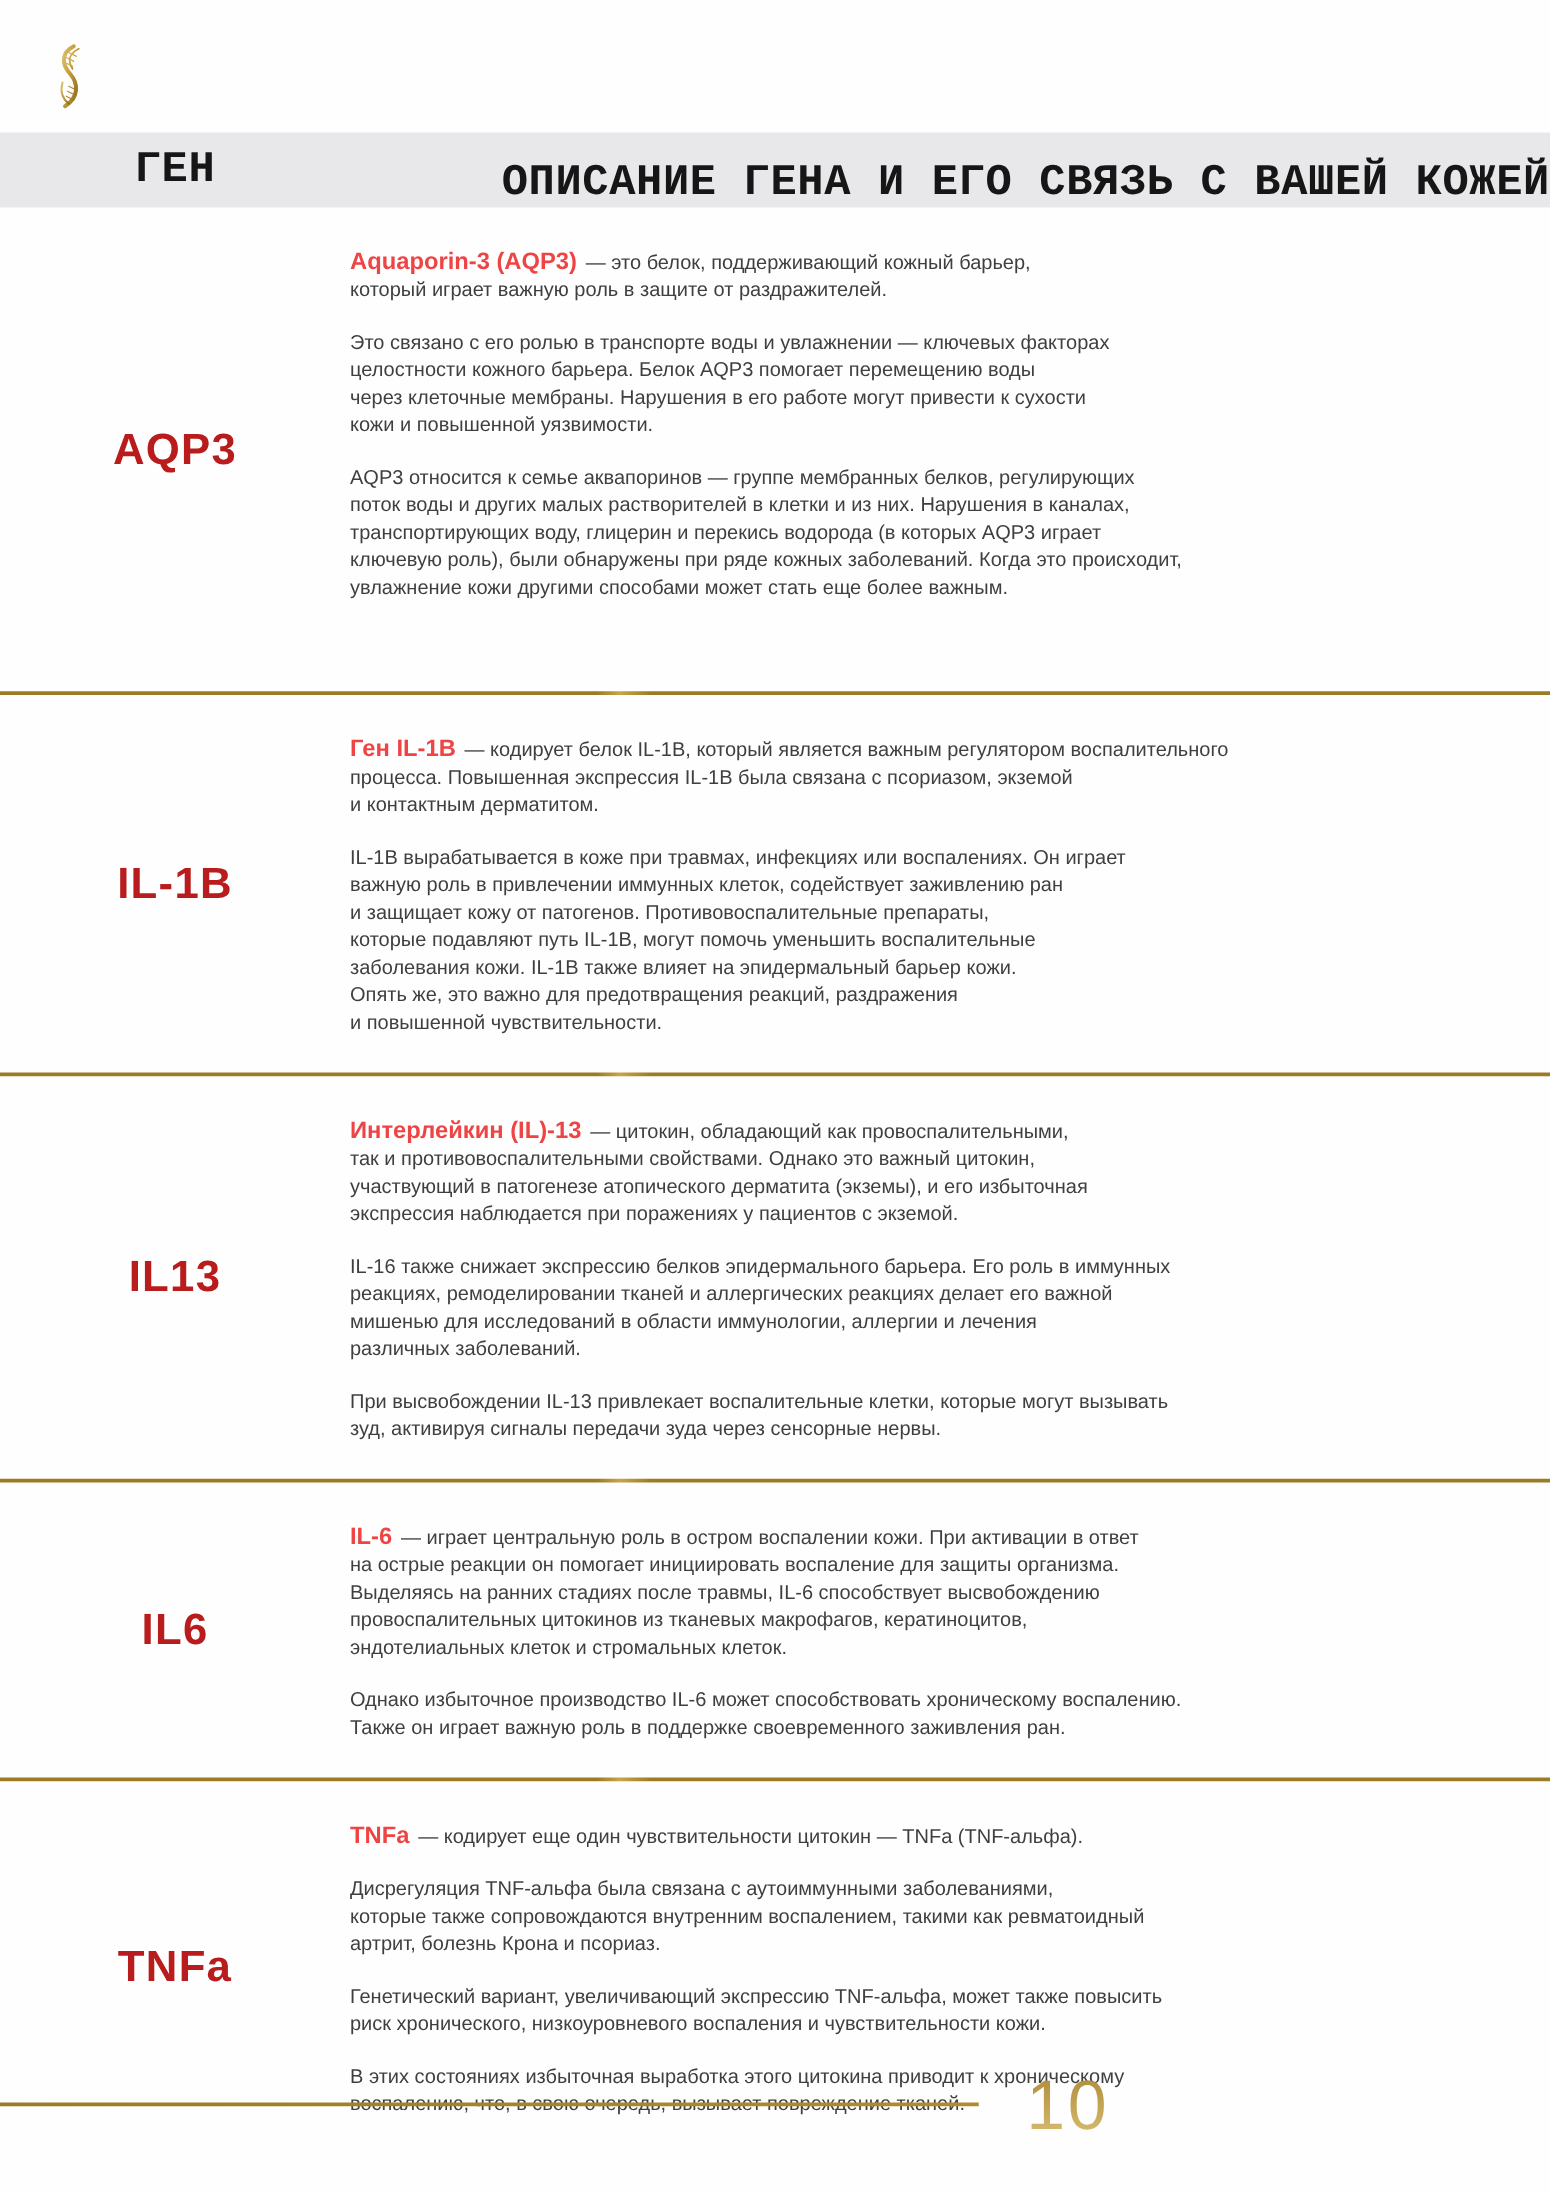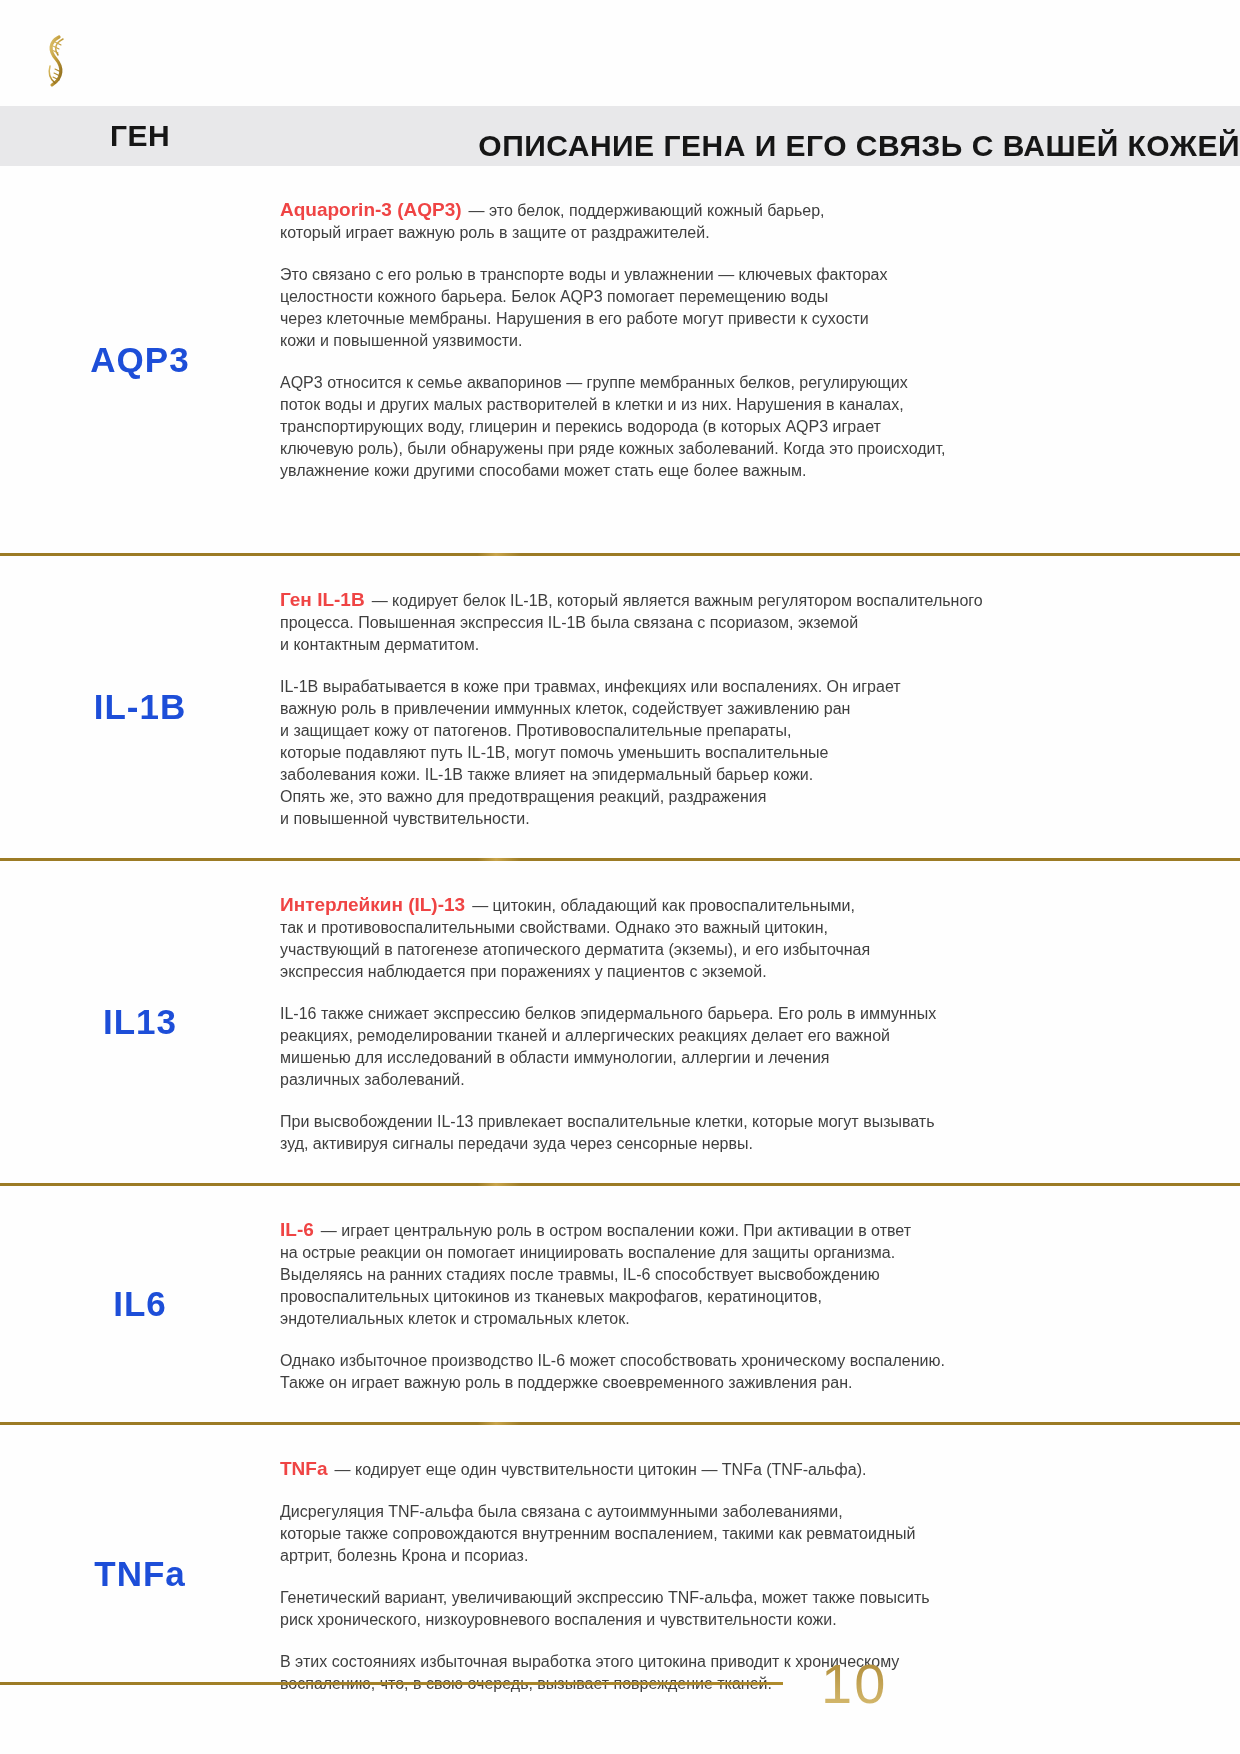--- a/index.html
+++ b/index.html
@@ -18,44 +18,45 @@
   .table-header{
     position:absolute;
     left:0;top:106px;
     width:1240px;height:60px;
     background:#e8e8ea;
     display:flex;
     align-items:center;
   }
   .header-cell{
     font-weight:bold;
-    font-size:30px;
+    font-size:35px;
     color:#161616;
     letter-spacing:0.5px;
+    font-family:Liberation Mono, monospace;
   }
   .col-gene{width:280px;text-align:center;flex:0 0 280px;}
   .col-desc{flex:1;text-align:right;margin-top:20px;}
   
   .rows{position:absolute;left:0;top:166px;width:1240px;}
   .row{display:flex;width:1240px;}
   .row-0{min-height:387px;}
   .row-1{min-height:285px;}
   .row-2{min-height:301px;}
   .row-3{min-height:225px;}
   .row-4{min-height:264px;}
   .gene-cell{
     flex:0 0 280px;
     display:flex;
     align-items:center;
     justify-content:center;
   }
   .gene-label{
     font-weight:bold;
     font-size:35px;
-    color:#1d4ed8;
+    color:#b91c1c;
     letter-spacing:1px;
   }
   .desc-cell{
     flex:0 0 740px;
     width:740px;
     padding:33px 0 8px 0;
   }
   .para{
     margin:0 0 20px 0;
     font-size:16px;

